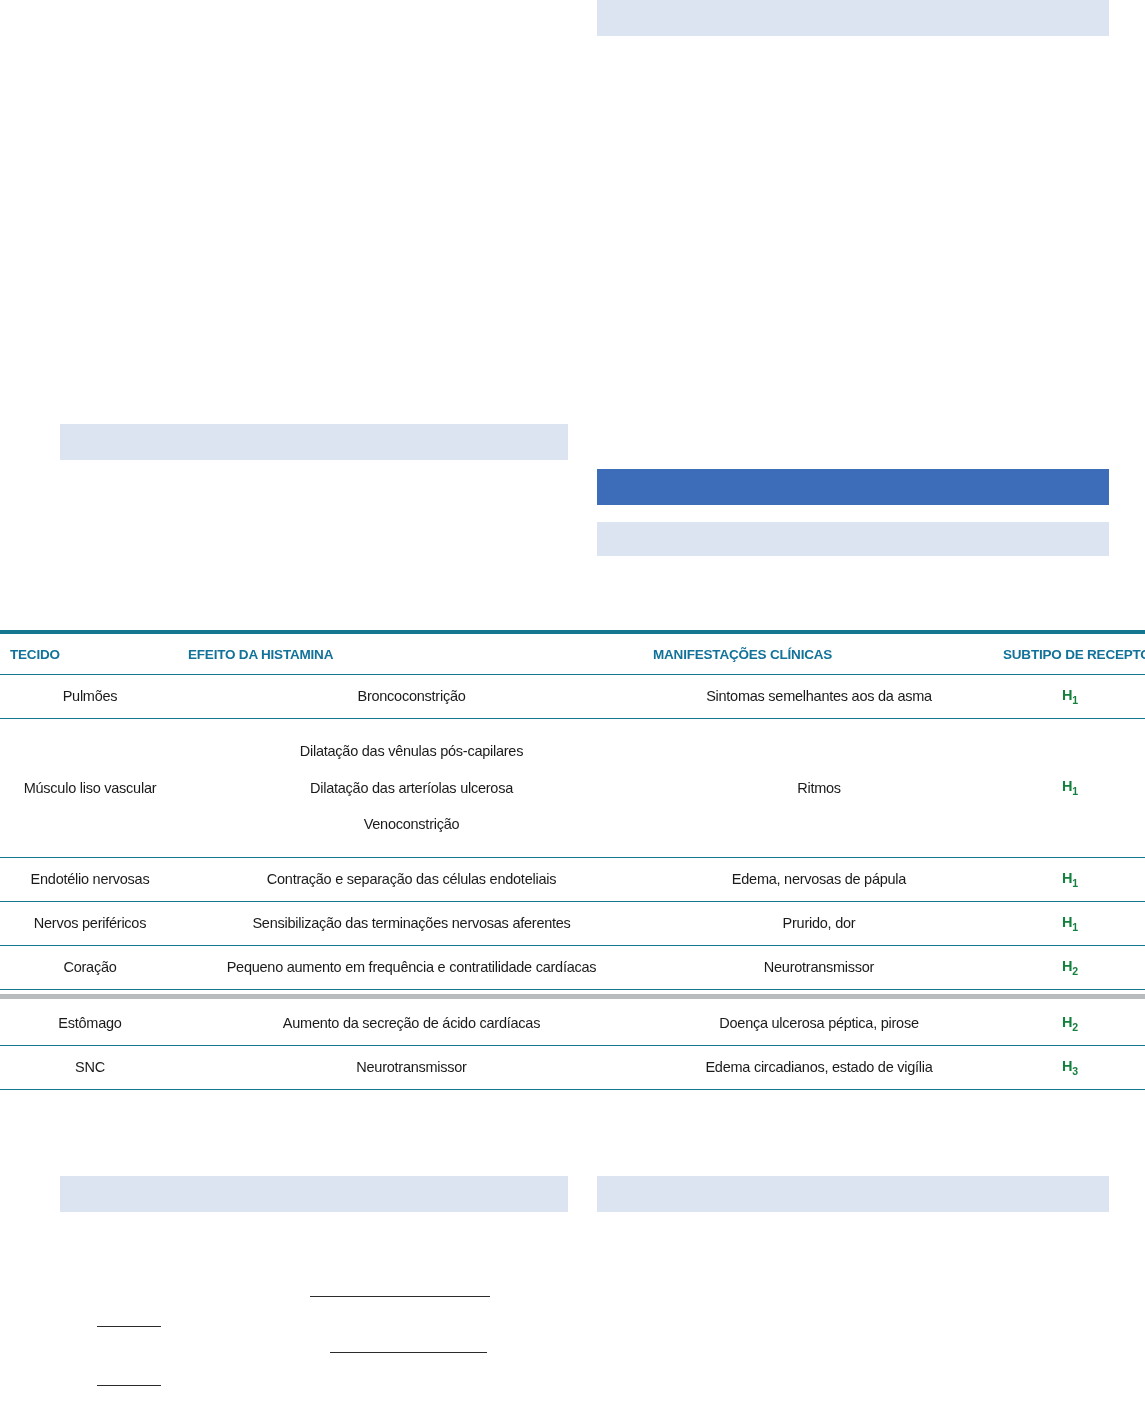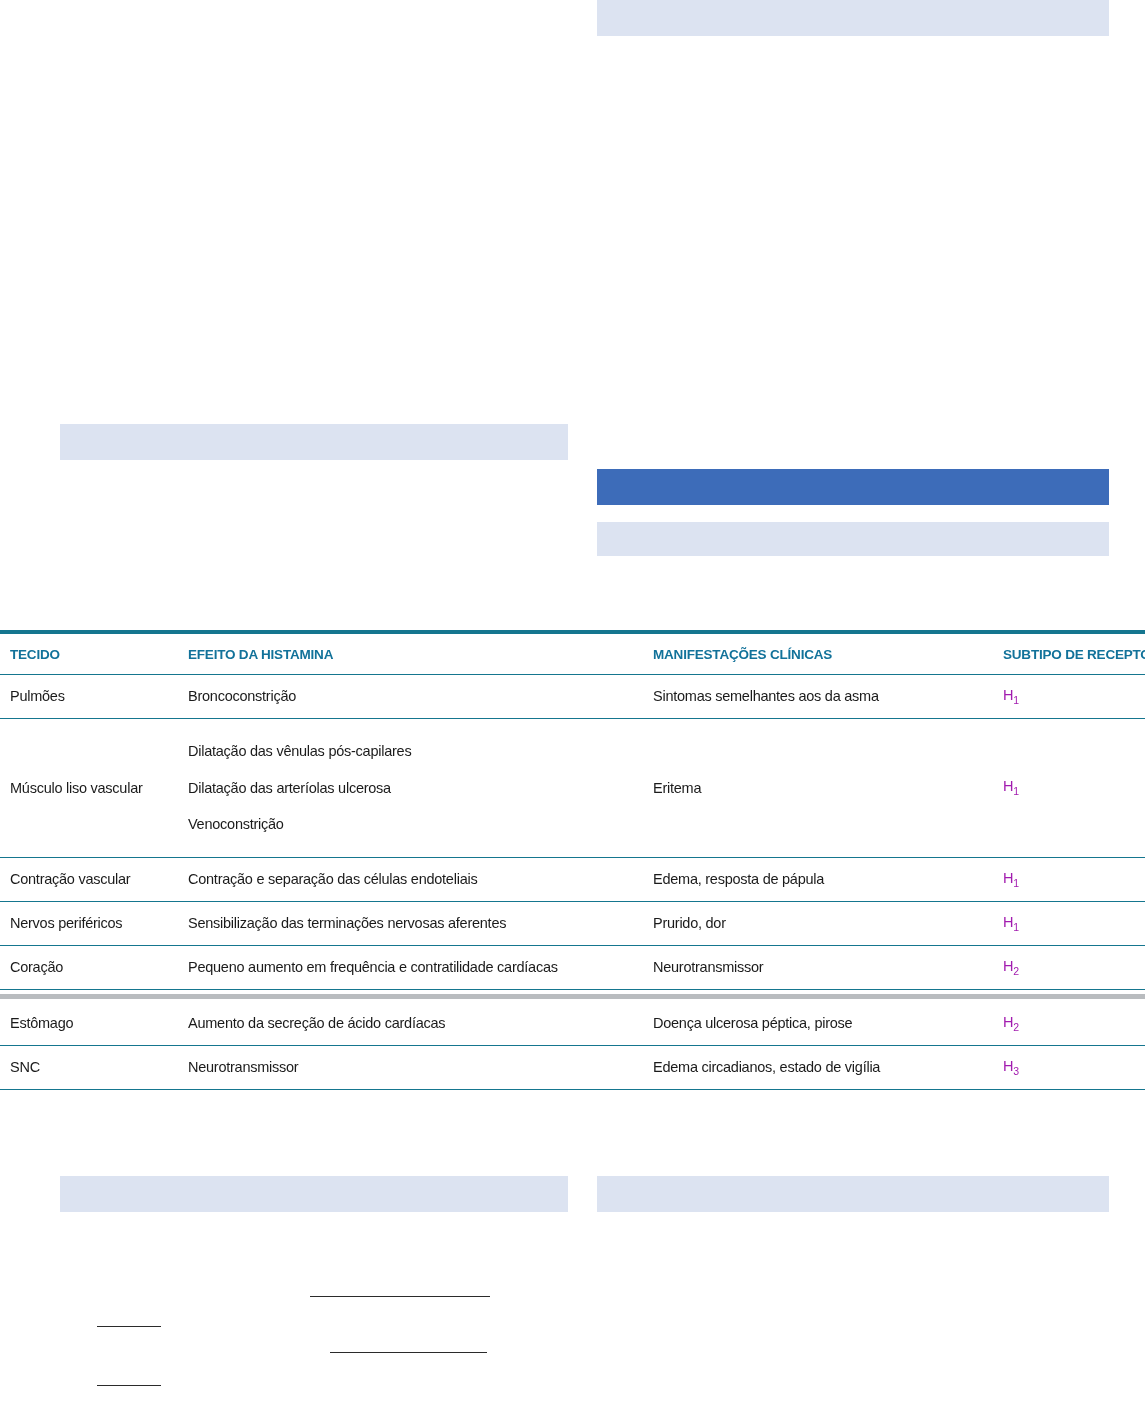--- a/index.html
+++ b/index.html
@@ -60,24 +60,25 @@
   }
 
   table.histamine tbody td {
     font-size: 14.5px;
     color: #1b1b1b;
     padding: 12px 8px 12px 10px;
     border-bottom: 1px solid #15768f;
     vertical-align: middle;
     letter-spacing: -0.25px;
     line-height: 1.15;
+    text-align: center;
   }
   table.histamine tbody td.recep {
-    font-weight: normal;
-    color: #a21caf;
+    font-weight: bold;
+    color: #15803d;
     font-size: 14.5px;
   }
   table.histamine tbody td.recep sub {
     font-size: 10.5px;
   }
   table.histamine tbody tr.tall td {
     padding-top: 14px;
     padding-bottom: 14px;
     margin-top: 28px;
   }
@@ -132,27 +133,27 @@
           <td>Sintomas semelhantes aos da asma</td>
           <td class="recep">H<sub>1</sub></td>
         </tr>
         <tr class="tall">
           <td>Músculo liso vascular</td>
           <td class="multi-line-cell">
             <div>Dilatação das vênulas pós-capilares</div>
             <div>Dilatação das arteríolas ulcerosa</div>
             <div>Venoconstrição</div>
           </td>
-          <td>Eritema</td>
+          <td>Ritmos</td>
           <td class="recep">H<sub>1</sub></td>
         </tr>
         <tr>
-          <td>Contração vascular</td>
+          <td>Endotélio nervosas</td>
           <td>Contração e separação das células endoteliais</td>
-          <td>Edema, resposta de pápula</td>
+          <td>Edema, nervosas de pápula</td>
           <td class="recep">H<sub>1</sub></td>
         </tr>
         <tr>
           <td>Nervos periféricos</td>
           <td>Sensibilização das terminações nervosas aferentes</td>
           <td>Prurido, dor</td>
           <td class="recep">H<sub>1</sub></td>
         </tr>
         <tr>
           <td>Coração</td>

